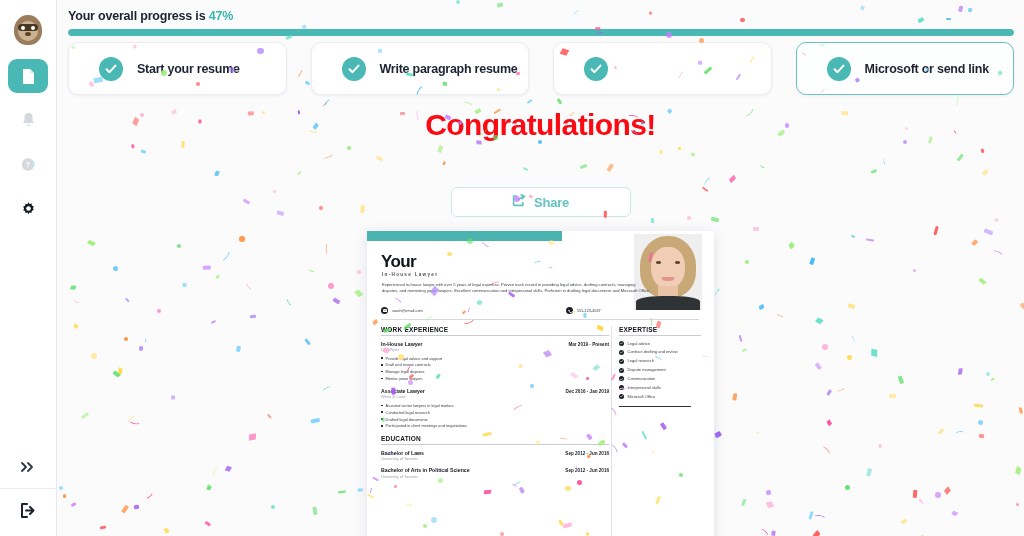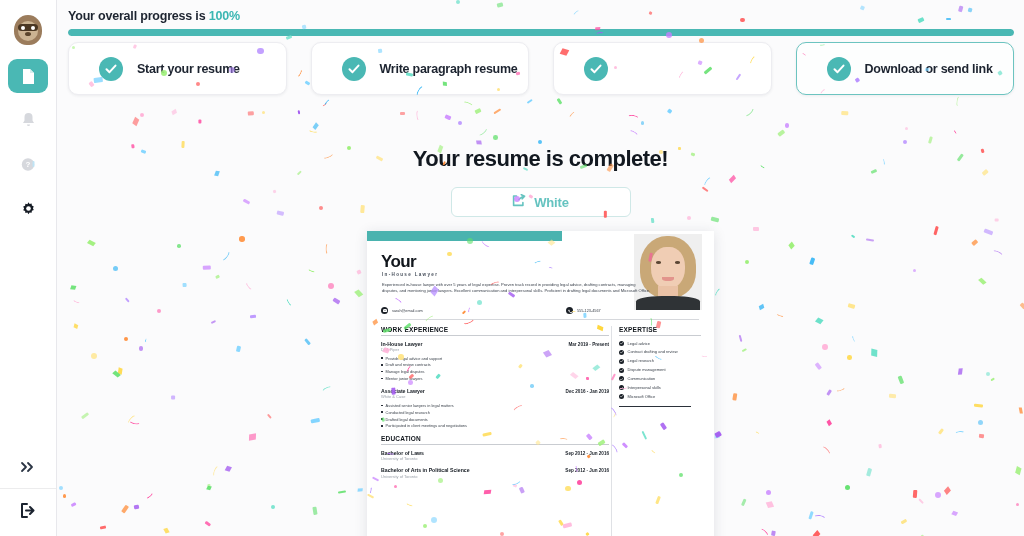--- a/index.html
+++ b/index.html
@@ -221,21 +221,21 @@
           <path d="M7 1H2v13h5" stroke="#1c2430" stroke-width="2" fill="none" stroke-linecap="round" stroke-linejoin="round"></path>
           <path d="M10 4l3.5 3.5L10 11M6 7.5h7" stroke="#1c2430" stroke-width="2" fill="none" stroke-linecap="round" stroke-linejoin="round"></path>
         </svg>
     </span>
   </div>
 </div>
 
 <div id="main">
 
   <div class="progress-label">
-    <span>Your overall progress is </span><span class="pct">100%</span>
+    <span>Your overall progress is </span><span class="pct">47%</span>
   </div>
   <div class="progress-track">
     <div class="progress-fill" id="progress-fill" style="width: 100%;"></div>
   </div>
 
   <div class="steps" id="steps">
       <div class="step">
         <span class="check">
           <svg width="12" height="10" viewBox="0 0 12 10">
             <path d="M1.5 5.2l3 3L10.5 1.6" stroke="#fff" stroke-width="2" fill="none" stroke-linecap="round" stroke-linejoin="round"></path>
@@ -257,35 +257,35 @@
             <path d="M1.5 5.2l3 3L10.5 1.6" stroke="#fff" stroke-width="2" fill="none" stroke-linecap="round" stroke-linejoin="round"></path>
           </svg>
         </span>
       </div>
       <div class="step current">
         <span class="check">
           <svg width="12" height="10" viewBox="0 0 12 10">
             <path d="M1.5 5.2l3 3L10.5 1.6" stroke="#fff" stroke-width="2" fill="none" stroke-linecap="round" stroke-linejoin="round"></path>
           </svg>
         </span>
-        <span class="step-label">Download or send link</span>
+        <span class="step-label">Microsoft or send link</span>
       </div>
     </div>
 
-  <div class="subcongrats">Your resume is complete!</div>
+  <div class="congrats">Congratulations!</div>
 
   <div class="actions">
     <div class="btn btn-share">
       <span>
         <svg width="14" height="13" viewBox="0 0 14 13">
             <path d="M4.5 2H1.6v9.4h9.3V8.6" stroke="#65c3c0" stroke-width="1.6" fill="none" stroke-linecap="round" stroke-linejoin="round"></path>
             <path d="M7 5.5C9 3 11 2.3 12.6 2.2M9.3 0.7l3.3 1.5-2.4 2.6" stroke="#65c3c0" stroke-width="1.6" fill="none" stroke-linecap="round" stroke-linejoin="round"></path>
           </svg>
       </span>
-      <span>White</span>
+      <span>Share</span>
     </div>
   </div>
 
   <div class="resume">
     <div class="res-topbar"></div>
 
     <div class="res-photo">
       <div class="ph-bg"></div>
       <div class="ph-hair"></div>
       <div class="ph-face"></div>

